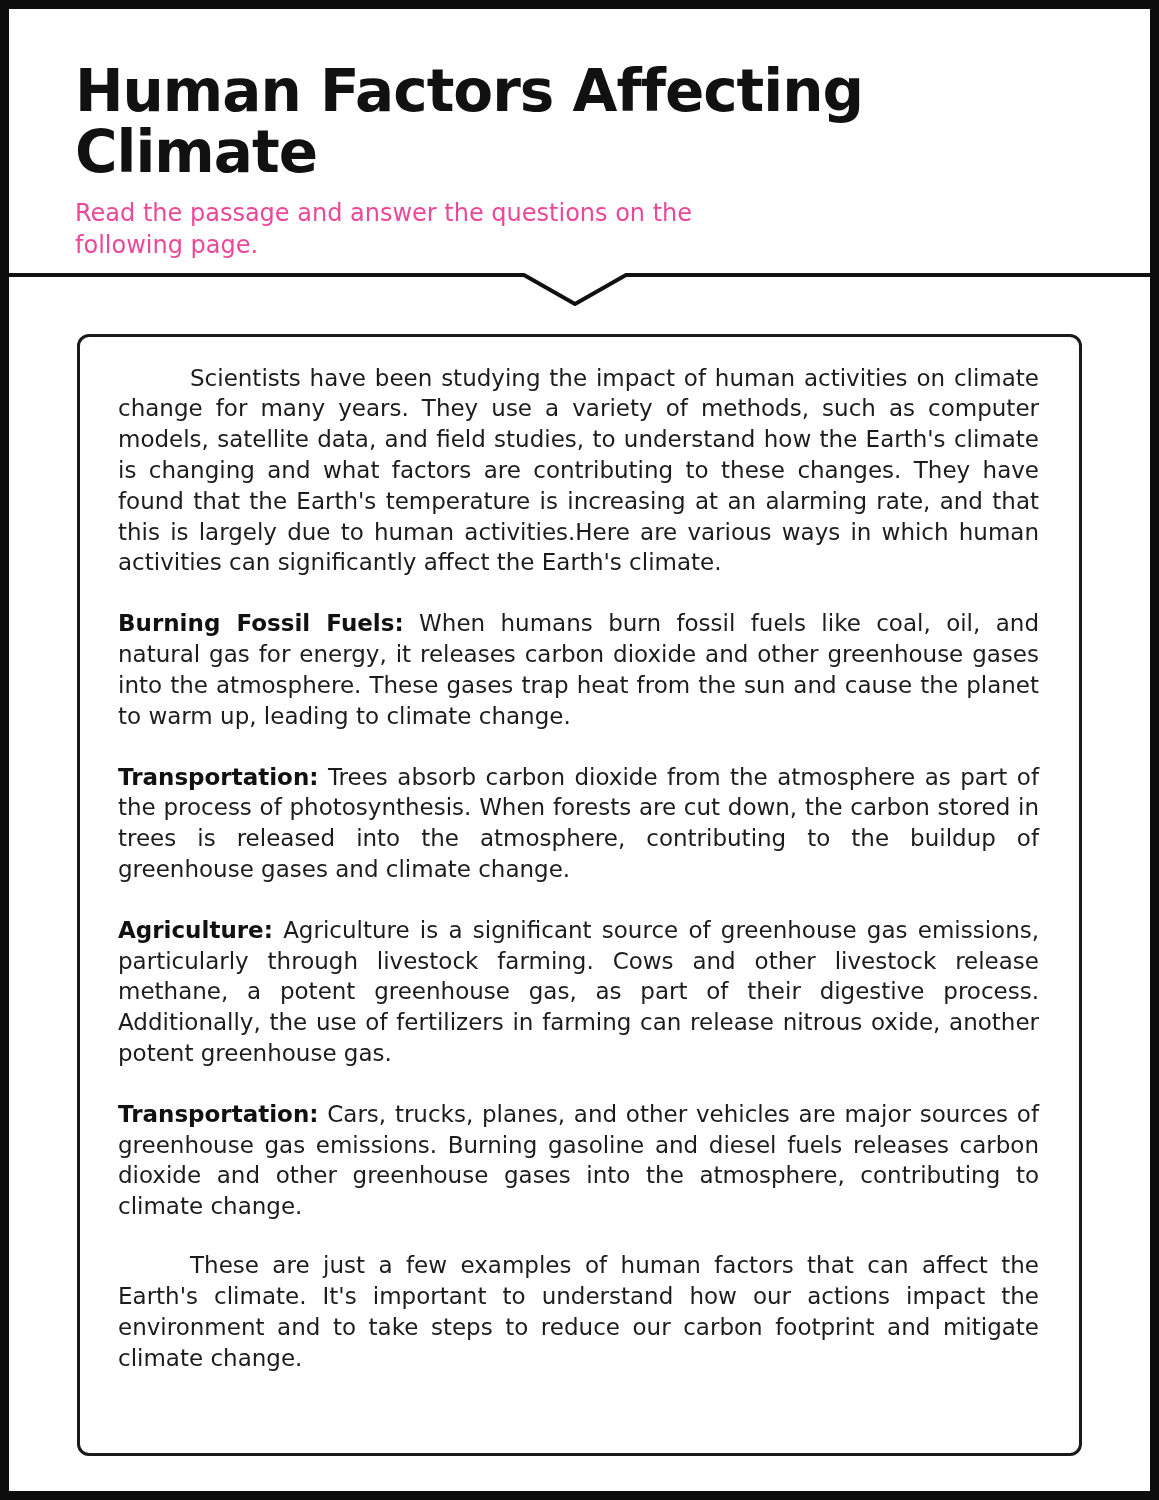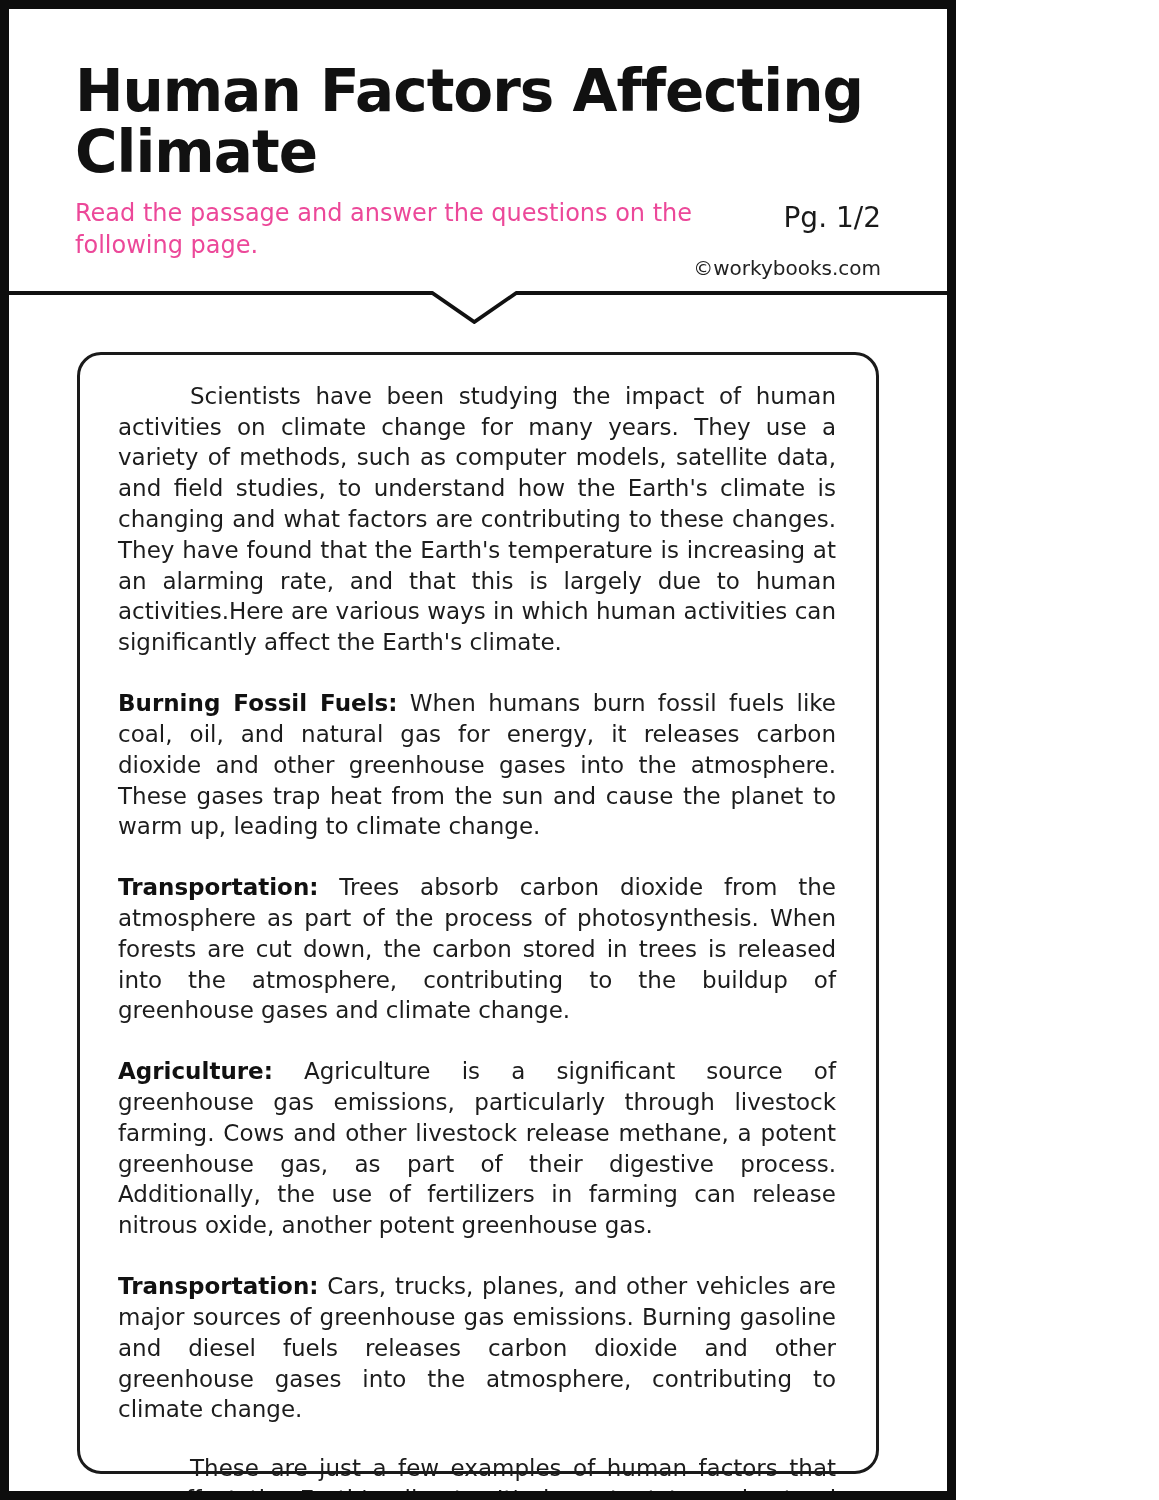--- a/index.html
+++ b/index.html
@@ -2,21 +2,21 @@
 <html><head>
 <meta charset="utf-8">
 <style>
   html, body {
     margin: 0;
     padding: 0;
     background: #ffffff;
   }
   .page {
     box-sizing: border-box;
-    width: 956px;
+    width: 1159px;
     height: 1500px;
     border: 9px solid #0d0d0d;
     background: #ffffff;
     font-family: "DejaVu Sans", "Liberation Sans", sans-serif;
     color: #1c1c1c;
     position: relative;
     overflow: hidden;
   }
   .header {
     padding: 52px 66px 0 66px;
@@ -57,21 +57,21 @@
   .divider {
     display: block;
     width: 100%;
     height: 44px;
     margin-top: 6px;
   }
   .passage-box {
     box-sizing: border-box;
     margin: 22px 68px 0 68px;
     border: 3px solid #1a1a1a;
-    border-radius: 24px;
+    border-radius: 12px;
     padding: 26px 40px 34px 38px;
     height: 1122px;
   }
   .para {
     font-size: 23px;
     line-height: 1.34;
     text-align: justify;
     margin: 0;
     color: #1c1c1c;
   }
@@ -91,24 +91,20 @@
 </style>
 </head>
 <body>
 
 <div class="page">
 
   <div class="header">
     <h1 class="title">Human Factors Affecting Climate</h1>
     <div class="subhead-row">
       <div class="instructions">Read the passage and answer the questions on the following page.</div>
-      <div class="meta-col">
-        <div class="page-label">Pg. 1/2</div>
-        <div class="copyright">©workybooks.com</div>
-      </div>
     </div>
   </div>
 
   <svg class="divider" viewBox="0 0 1141 44" preserveAspectRatio="none" xmlns="http://www.w3.org/2000/svg">
     <path d="M 0 7 L 515 7 L 566 36 L 617 7 L 1141 7" fill="none" stroke="#111111" stroke-width="4" stroke-linejoin="round"></path>
   </svg>
 
   <div class="passage-box">
 
     <p class="para indent">Scientists have been studying the impact of human activities on climate change for many years. They use a variety of methods, such as computer models, satellite data, and field studies, to understand how the Earth's climate is changing and what factors are contributing to these changes. They have found that the Earth's temperature is increasing at an alarming rate, and that this is largely due to human activities.Here are various ways in which human activities can significantly affect the Earth's climate.</p>

